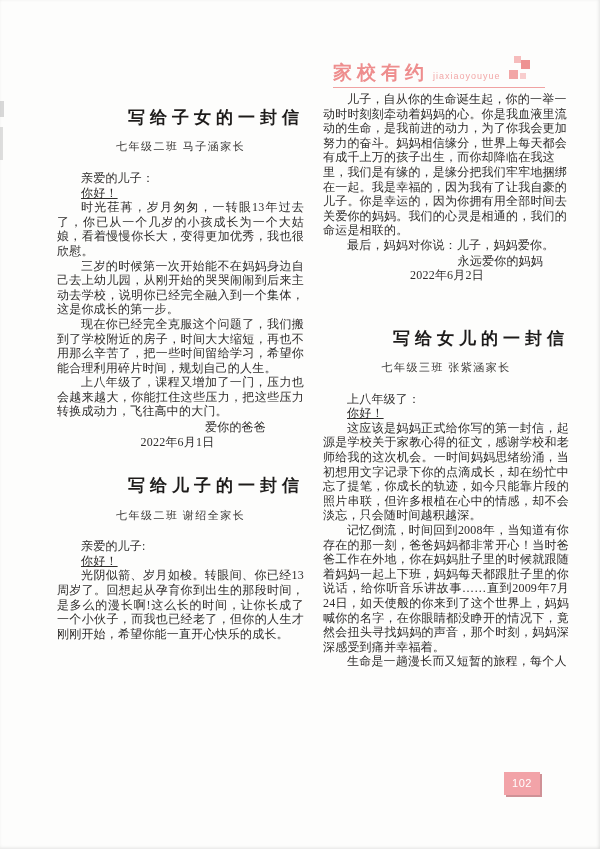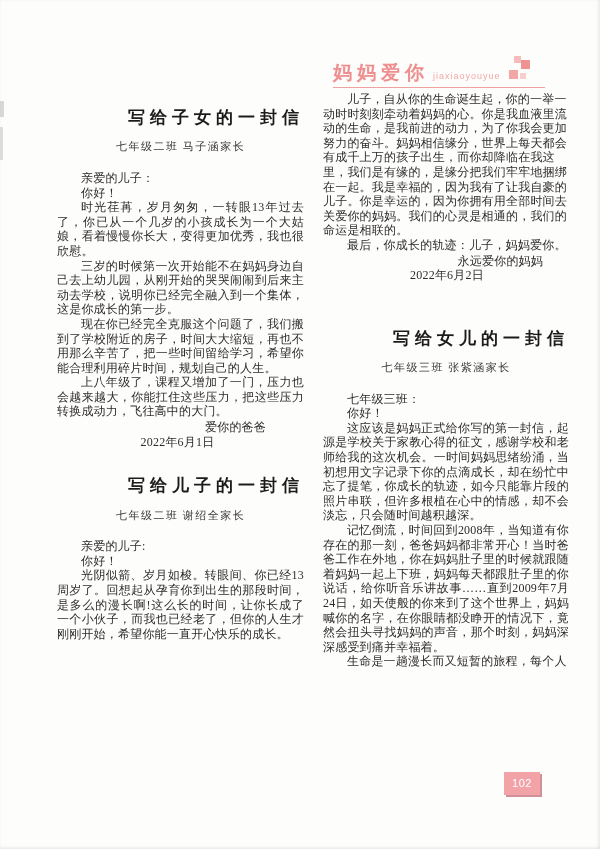--- a/index.html
+++ b/index.html
@@ -49,21 +49,21 @@
   .letter-title{
     text-align:right;font-weight:bold;font-size:17px;
     letter-spacing:5px;color:#1d1b1a;line-height:1.2;
   }
   .letter-byline{
     text-align:center;font-size:11px;letter-spacing:1.5px;
     color:#3a3836;margin-top:11px;
   }
   .letter-body{margin-top:17px;text-align:justify;}
   .salutation{text-indent:0;}
-  .greeting{text-indent:2em;}
+  .greeting{text-indent:2em;text-decoration:underline;}
   .para{text-indent:2em;margin:0;}
   .signoff{text-align:right;padding-right:38px;margin-top:1px;}
   .sign-date{text-align:center;padding-right:30px;}
   .col-right .signoff{padding-right:26px;}
   .col-right .sign-date{padding-right:22px;}
 
   .title-block-2{margin-top:27px;}
   .title-block-3{margin-top:46px;}
 
   
@@ -80,21 +80,21 @@
 </style>
 </head>
 <body>
 
 <div class="page">
 
   <div class="edge-mark m1"></div>
   <div class="edge-mark m2"></div>
 
   <div class="header">
-    <span class="header-title">妈妈爱你</span>
+    <span class="header-title">家校有约</span>
     <span class="header-pinyin">jiaxiaoyouyue</span>
     <span class="pixel-icon">
       <span class="s1"></span>
         <span class="s2"></span>
         <span class="s3"></span>
         <span class="s4"></span>
     </span>
   </div>
 
   <div class="col col-left">
@@ -123,30 +123,30 @@
         <p class="para">光阴似箭、岁月如梭。转眼间、你已经13周岁了。回想起从孕育你到出生的那段时间，是多么的漫长啊!这么长的时间，让你长成了一个小伙子，而我也已经老了，但你的人生才刚刚开始，希望你能一直开心快乐的成长。</p>
       </div>
     </div>
 
   </div>
 
   <div class="col col-right">
 
     <div>
       <p class="para">儿子，自从你的生命诞生起，你的一举一动时时刻刻牵动着妈妈的心。你是我血液里流动的生命，是我前进的动力，为了你我会更加努力的奋斗。妈妈相信缘分，世界上每天都会有成千上万的孩子出生，而你却降临在我这里，我们是有缘的，是缘分把我们牢牢地捆绑在一起。我是幸福的，因为我有了让我自豪的儿子。你是幸运的，因为你拥有用全部时间去关爱你的妈妈。我们的心灵是相通的，我们的命运是相联的。</p>
-      <p class="para">最后，你成长的轨迹：儿子，妈妈爱你。</p>
+      <p class="para">最后，妈妈对你说：儿子，妈妈爱你。</p>
       <p class="para signoff">永远爱你的妈妈</p>
       <p class="para sign-date">2022年6月2日</p>
     </div>
 
     <div class="title-block-3">
       <div class="letter-title">写给女儿的一封信</div>
       <div class="letter-byline">七年级三班 张紫涵家长</div>
       <div class="letter-body">
-        <p class="para salutation">七年级三班：</p>
+        <p class="para salutation">上八年级了：</p>
         <p class="para greeting">你好！</p>
         <p class="para">这应该是妈妈正式给你写的第一封信，起源是学校关于家教心得的征文，感谢学校和老师给我的这次机会。一时间妈妈思绪纷涌，当初想用文字记录下你的点滴成长，却在纷忙中忘了提笔，你成长的轨迹，如今只能靠片段的照片串联，但许多根植在心中的情感，却不会淡忘，只会随时间越积越深。</p>
         <p class="para">记忆倒流，时间回到2008年，当知道有你存在的那一刻，爸爸妈妈都非常开心！当时爸爸工作在外地，你在妈妈肚子里的时候就跟随着妈妈一起上下班，妈妈每天都跟肚子里的你说话，给你听音乐讲故事……直到2009年7月24日，如天使般的你来到了这个世界上，妈妈喊你的名字，在你眼睛都没睁开的情况下，竟然会扭头寻找妈妈的声音，那个时刻，妈妈深深感受到痛并幸福着。</p>
         <p class="para">生命是一趟漫长而又短暂的旅程，每个人</p>
       </div>
     </div>
 
   </div>
 
   <div class="page-badge">102</div>

